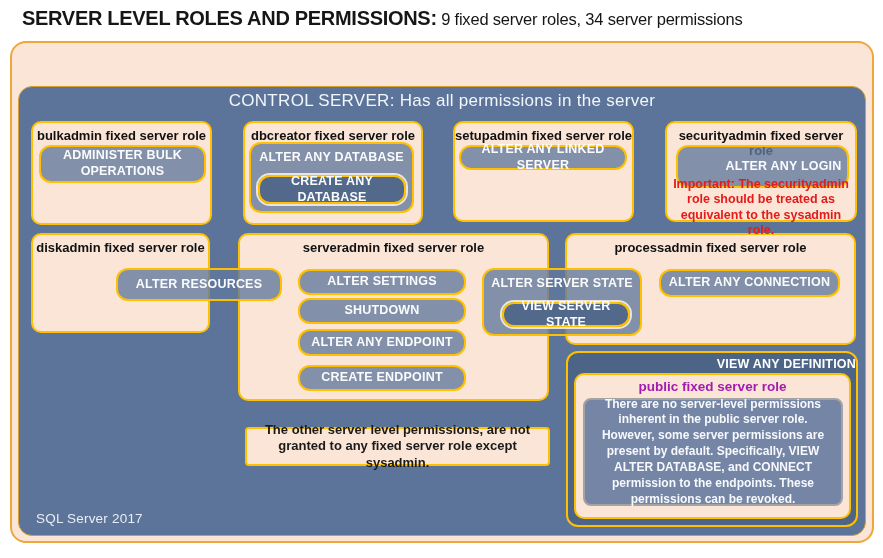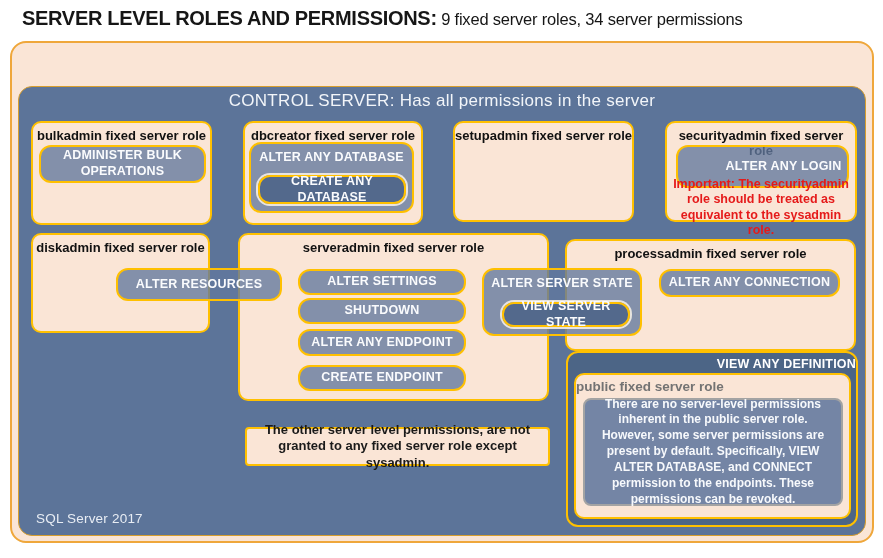--- a/index.html
+++ b/index.html
@@ -41,22 +41,22 @@
   .warning { color:#E51A1A; font-weight:bold; font-size:12.5px; line-height:1.22; text-align:center; }
 
   .note-box { background:#FAE5D6; border:2px solid #FFC000; border-radius:4px;
               display:flex; align-items:center; justify-content:center; text-align:center;
               font-size:13px; font-weight:bold; color:#1a1a1a; line-height:1.25; padding:0 8px; }
 
   .public-outer { background:#4C6586; border:2px solid #FFC000; border-radius:12px; }
   .public-outer-title { position:absolute; left:0; top:0; width:100%; text-align:right; padding-top:4px;
                         font-size:12.5px; font-weight:bold; color:#fff; letter-spacing:0.2px; }
   .public-peach { background:#FAE5D6; border:2px solid #FFC000; border-radius:10px; }
-  .public-title { position:absolute; left:0; top:0; width:100%; padding-top:4px;
-                  font-size:13.5px; font-weight:bold; color:#737373; }
+  .public-title { position:absolute; left:0; top:0; width:100%; text-align:center; padding-top:4px;
+                  font-size:13.5px; font-weight:bold; color:#a21caf; }
   .public-gray { background:rgba(97,120,158,0.88); border:2px solid #a3a3a3; border-radius:8px;
                  display:flex; align-items:center; justify-content:center; text-align:center;
                  color:#F7F9FC; font-weight:bold; font-size:12px; line-height:1.32; padding:0 7px; }
 
   .footer-label { color:#E8EDF4; font-size:13.5px; letter-spacing:0.2px; }
 </style>
 </head>
 <body>
 
 <div id="canvas">
@@ -82,31 +82,32 @@
   <div class="abs role" style="left:665px; top:121px; width:192px; height:101px;">
     <div class="role-title">securityadmin fixed server role</div>
   </div>
 
   <div class="abs role" style="left:31px; top:233px; width:179px; height:100px;">
     <div class="role-title">diskadmin fixed server role</div>
   </div>
   <div class="abs role" style="left:238px; top:233px; width:311px; height:168px;">
     <div class="role-title">serveradmin fixed server role</div>
   </div>
-  <div class="abs role" style="left:565px; top:233px; width:291px; height:112px;margin-top:6px;">
+  <div class="abs role" style="left:565px; top:233px; width:291px; height:112px;">
     <div class="role-title">processadmin fixed server role</div>
   </div>
 
   <div class="abs perm" style="left:39px; top:145px; width:167px; height:38px;">ADMINISTER  BULK OPERATIONS</div>
 
   <div class="abs perm group" style="left:249px; top:142px; width:165px; height:71px;">
     <span>ALTER ANY DATABASE</span>
   </div>
   <div class="abs perm dark" style="left:258px; top:175px; width:148px; height:29px;">CREATE ANY DATABASE</div>
 
+  <div class="abs perm" style="left:459px; top:145px; width:168px; height:25px;">ALTER ANY LINKED SERVER</div>
 
   <div class="abs perm" style="left:676px; top:145px; width:173px; height:43px;padding-left:42px;">ALTER ANY LOGIN</div>
 
   <div class="abs warning" style="left:671px; top:177px; width:180px;">Important: The securityadmin role should be treated as equivalent to the sysadmin role.</div>
 
   <div class="abs perm" style="left:116px; top:268px; width:166px; height:33px;">ALTER RESOURCES</div>
 
   <div class="abs perm" style="left:298px; top:298px; width:168px; height:26px;">SHUTDOWN</div>
   <div class="abs perm" style="left:298px; top:269px; width:168px; height:26px;">ALTER SETTINGS</div>
   <div class="abs perm" style="left:298px; top:329px; width:168px; height:27px;">ALTER ANY ENDPOINT</div>

